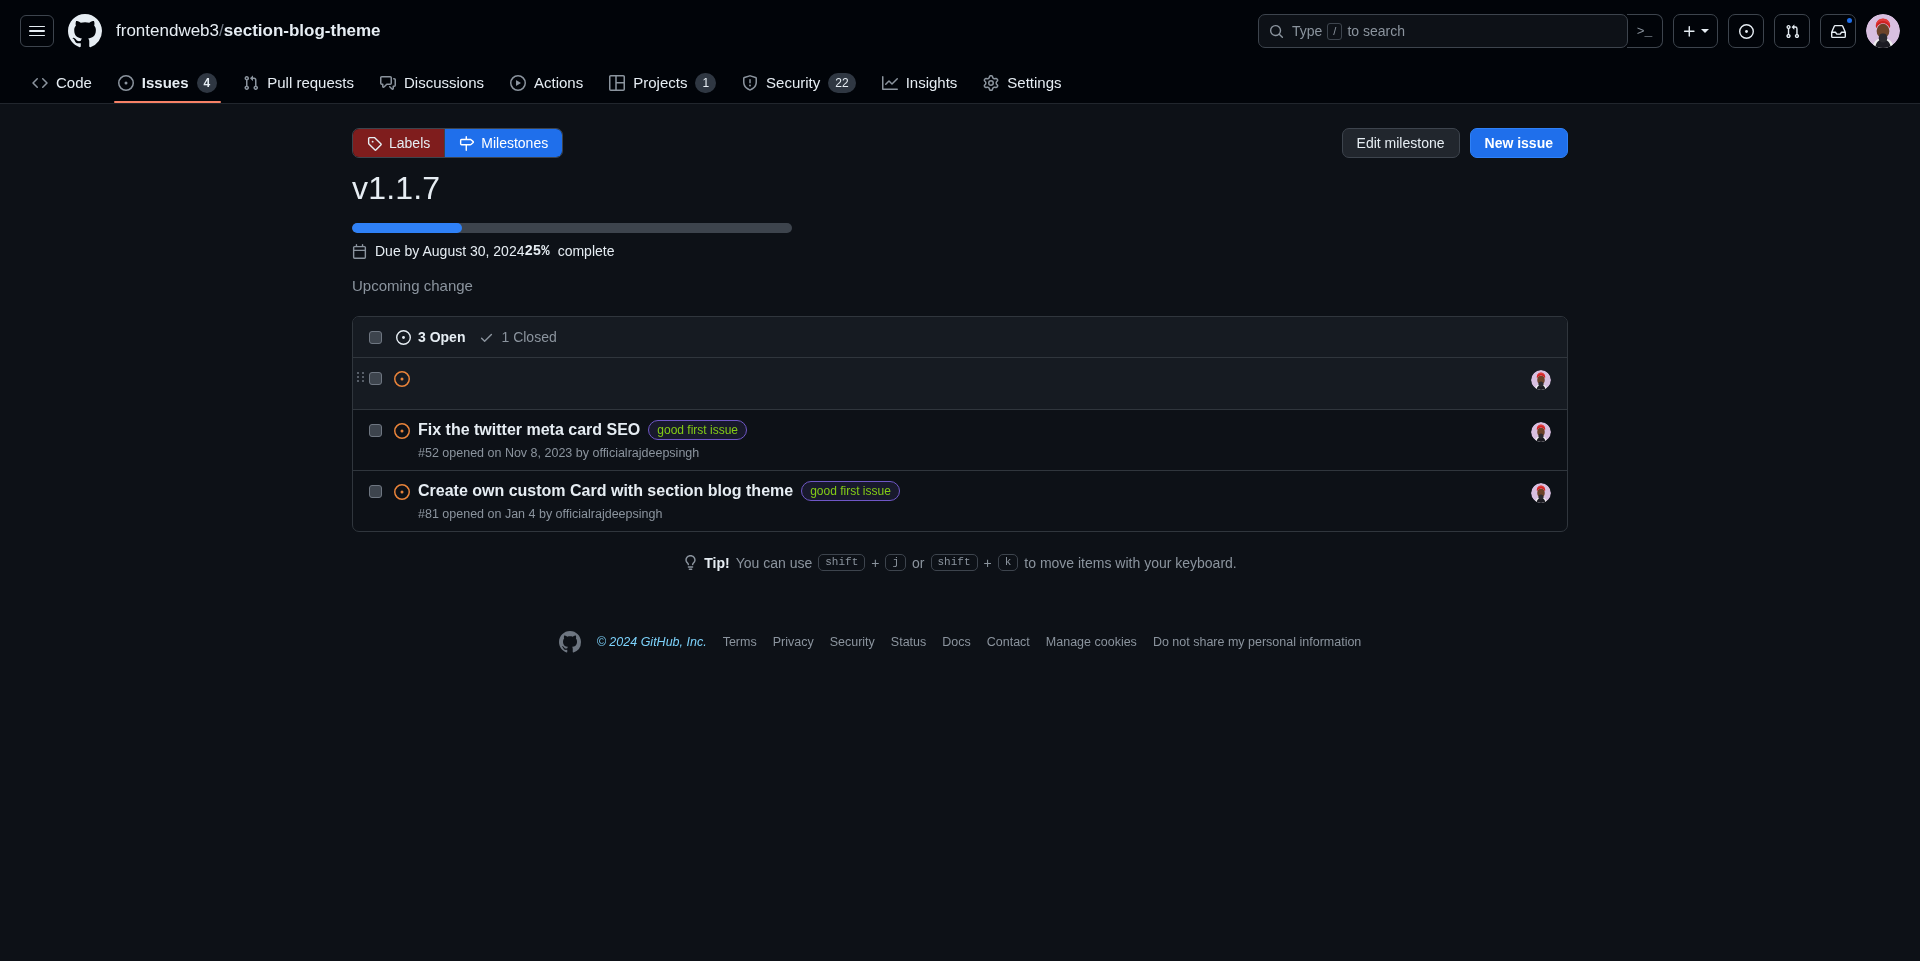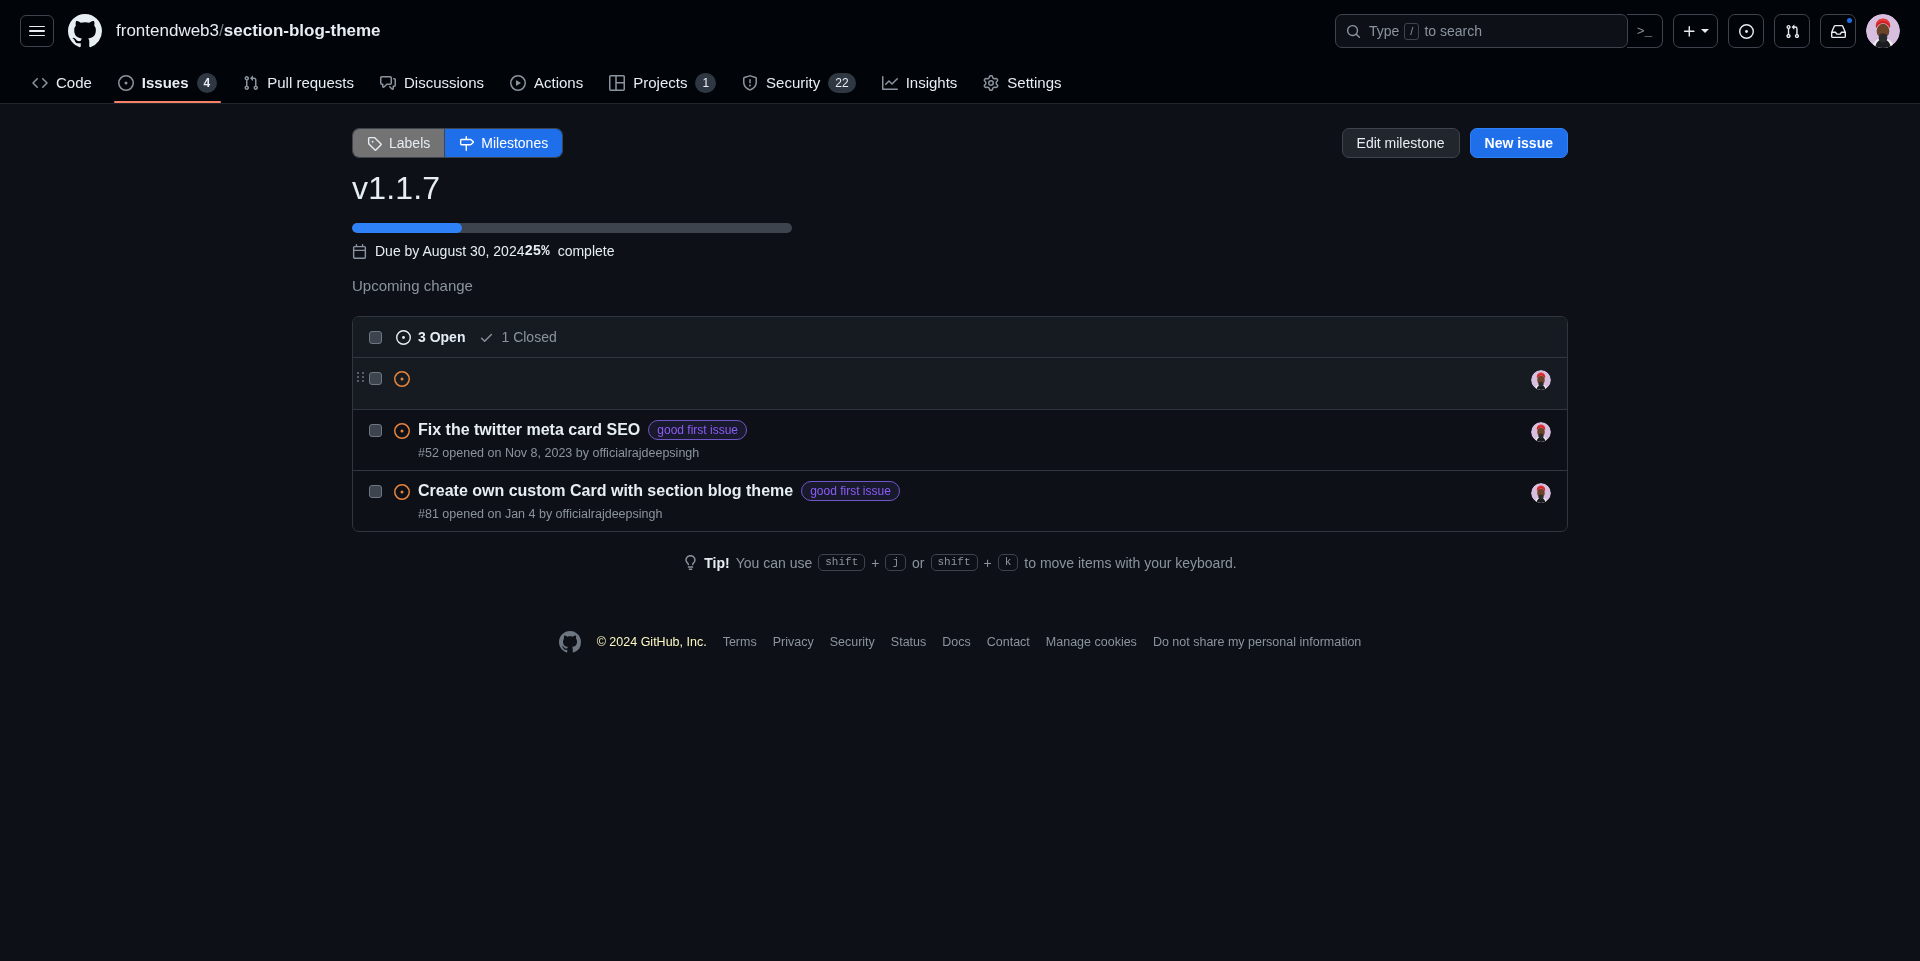--- a/index.html
+++ b/index.html
@@ -28,21 +28,21 @@
   }
   .hamburger span { display:block; width: 16px; height: 1.6px; background: #e6edf3; border-radius: 1px; }
   .gh-mark { width: 34px; height: 34px; fill: #e6edf3; }
   .breadcrumb { display: flex; align-items: center; font-size: 17px; }
   .bc-owner { color: #e6edf3; }
   .bc-sep { color: #6e7681; }
   .bc-repo { color: #e6edf3; font-weight: 600; }
 
   .header-right { margin-left: auto; display: flex; align-items: center; gap: 10px; }
   .search-box {
-    width: 293px; height: 34px;
+    width: 370px; height: 34px;
     border: 1px solid #3d444d; border-radius: 7px;
     background: #0d1117;
     display: flex; align-items: center; padding: 0 10px; gap: 8px;
     cursor: pointer;
   }
   .search-box .ph { color: #8b949e; font-size: 14px; display: flex; align-items: center; gap: 5px; }
   .slash-key {
     border: 1px solid #3d444d; border-radius: 3px;
     font-size: 11px; line-height: 1; padding: 2px 5px; color: #8b949e;
   }
@@ -90,21 +90,21 @@
 
   
   .page { padding: 24px 0 0 0; }
   .container { width: 1216px; margin: 0 auto; }
 
   .subnav-row { display: flex; align-items: center; margin-bottom: 12px; }
   .seg-group { display: flex; border: 1px solid #3d444d; border-radius: 7px; overflow: hidden; }
   .seg {
     display: flex; align-items: center; gap: 7px;
     padding: 6px 14px; font-size: 14px; cursor: pointer;
-    background: #737373; color: #e6edf3;
+    background: #7f1d1d; color: #e6edf3;
   }
   .seg + .seg { border-left: 1px solid #3d444d; }
   .seg.active { background: #1f6feb; color: #fff; }
   .seg.active svg { fill: #fff; }
   .seg svg { fill: #e6edf3; }
 
   .actions { margin-left: auto; display: flex; gap: 10px; }
   .btn {
     padding: 6px 14px; font-size: 14px; border-radius: 7px; cursor: pointer;
     border: 1px solid #3d444d; background: #21262d; color: #e6edf3; font-weight: 500;
@@ -155,21 +155,21 @@
   .drag-handle i { width: 2px; height: 2px; background: #6e7681; border-radius: 50%; display: block; }
   .row-cbx { margin: 4px 12px 0 0; }
   .issue-state-icon { margin: 3px 8px 0 0; flex: none; }
   .issue-state-icon svg { fill: #3fb950; }
   .issue-state-icon.open svg { fill: #e8833a; }
   .issue-main { flex: 1; min-width: 0; }
   .issue-title-line { display: flex; align-items: center; gap: 8px; flex-wrap: wrap; }
   .issue-title { font-size: 16px; font-weight: 600; color: #e6edf3; cursor: pointer; }
   .label-chip {
     font-size: 12px; line-height: 18px; padding: 0 8px; border-radius: 20px;
-    border: 1px solid #6f57c6; color: #8b5cf6; background: rgba(111,87,198,.12);
+    border: 1px solid #6f57c6; color: #84cc16; background: rgba(111,87,198,.12);
     cursor: pointer; white-space: nowrap;
   }
   .issue-sub { font-size: 12.5px; color: #8b949e; margin-top: 6px; }
   .issue-avatar { width: 20px; height: 20px; border-radius: 50%; overflow: hidden; margin-left: auto; margin-top: 2px; flex: none; }
 
   .tip {
     text-align: center; font-size: 14px; color: #8b949e;
     margin: 22px 0 0; display: flex; align-items: center; justify-content: center; gap: 6px;
   }
   .tip b { color: #e6edf3; }
@@ -180,21 +180,21 @@
     background: #0d1117; color: #8b949e; line-height: 1;
   }
 
   
   .footer {
     margin-top: 60px; display: flex; align-items: center; justify-content: center;
     gap: 16px; font-size: 12.5px; color: #8b949e; padding-bottom: 30px;
   }
   .footer svg { fill: #6e7681; }
   .footer a { color: #8b949e; text-decoration: none; cursor: pointer; }
-  .copyright { color: #fef9c3; }
+  .copyright { color: #7dd3fc; font-style: italic; }
 </style>
 </head>
 <body>
 
 <div class="app-header">
   <div class="hamburger">
     <span></span>
     <span></span>
     <span></span>
   </div>

